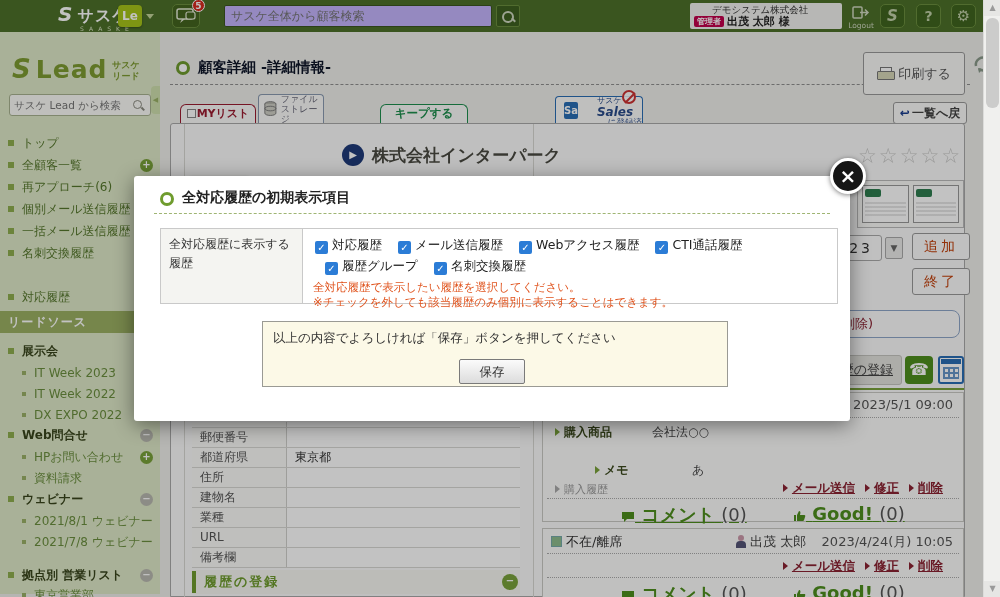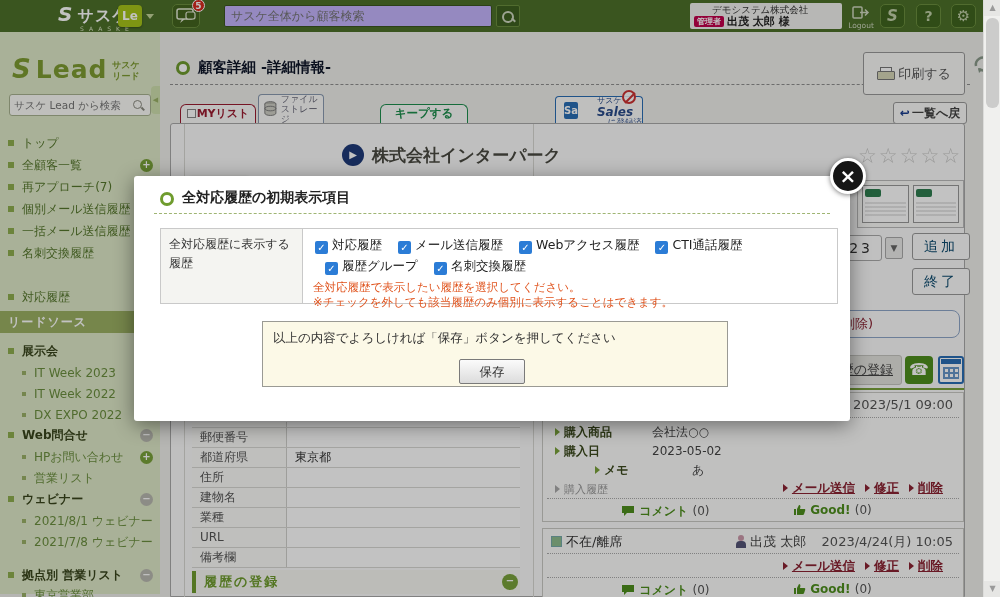--- a/index.html
+++ b/index.html
@@ -90,40 +90,40 @@
 .score .sv{font-size:26px;font-weight:bold;position:absolute;right:8px;bottom:1px;}
 .play{position:absolute;left:182px;top:112px;width:22px;height:22px;background:#1f3a7a;border-radius:50%;color:#fff;font-size:10px;text-align:center;line-height:22px;}
 .company{position:absolute;left:212px;top:112px;font-size:17px;font-weight:bold;color:#4a4a42;}
 .stars{position:absolute;left:698px;top:112px;font-size:21px;color:#c8c8c8;letter-spacing:2px;}
 .cards-panel{position:absolute;left:697px;top:148px;width:107px;height:48px;border:1px solid #bbb;background:#fafaf8;display:flex;gap:4px;padding:4px;}
 .bizcard{flex:1;background:#fff;border:1px solid #999;position:relative;overflow:hidden;}
 .bizcard::before{content:"";position:absolute;left:2px;top:3px;width:16px;height:8px;background:#2e7d4f;border-radius:2px;}
 .bizcard::after{content:"";position:absolute;left:2px;top:14px;right:2px;height:18px;background:repeating-linear-gradient(#fff,#fff 2px,#ccc 3px,#fff 4px);}
 .sel-year{position:absolute;left:640px;top:203px;width:82px;height:26px;background:#fdfdfd;border:1px solid #aaa;border-radius:3px;font-size:14px;color:#333;line-height:24px;text-align:right;padding-right:8px;letter-spacing:3px;}
 .sel-caret{position:absolute;left:725px;top:205px;width:18px;height:22px;background:#ececea;border:1px solid #aaa;border-radius:2px;text-align:center;line-height:20px;font-size:9px;color:#666;}
-.btn-plain{position:absolute;background:#fdfdfd;border:1px solid #999;border-radius:3px;font-size:14px;color:#0c4a6e;text-align:center;}
+.btn-plain{position:absolute;background:#fdfdfd;border:1px solid #999;border-radius:3px;font-size:14px;color:#c2410c;text-align:center;}
 .bulk-box{position:absolute;left:610px;top:278px;width:190px;height:28px;border:1.5px solid #8fa6c8;border-radius:8px;background:#fdfdfd;font-size:13px;color:#8b2332;line-height:25px;padding-left:40px;}
 .reg-box{position:absolute;left:590px;top:323px;width:152px;height:30px;background:#e4e4df;border:1px solid #c5c5c0;border-radius:3px;font-size:13px;color:#444;text-align:right;line-height:28px;padding-right:8px;text-decoration:underline;}
 .phone-btn{position:absolute;left:745px;top:324px;width:28px;height:28px;background:#4e8f1e;border-radius:4px;color:#fff;font-size:16px;text-align:center;line-height:28px;}
 .cal-btn{position:absolute;left:778px;top:324px;width:26px;height:28px;background:#fff;border:2px solid #2a6db5;border-radius:3px;}
 .cal-btn::before{content:"";position:absolute;left:1px;top:1px;right:1px;height:5px;background:#2a6db5;}
 .cal-btn::after{content:"";position:absolute;left:3px;top:9px;right:3px;bottom:3px;background:repeating-linear-gradient(90deg,#2a6db5 0 2px,transparent 2px 5px),repeating-linear-gradient(#2a6db5 0 2px,transparent 2px 5px);opacity:.7;}
 .green-rule{position:absolute;left:530px;top:356px;width:274px;height:2px;background:#7aa23a;}
 
 .entry{position:absolute;left:382px;width:422px;background:#fdfdfc;border:1px solid #c9c9c4;}
 .entry .ts{position:absolute;right:10px;top:4px;font-size:13px;color:#555;}
 .dotline{position:absolute;left:4px;right:4px;border-bottom:1px dotted #aaa;}
 .frow{position:absolute;left:12px;font-size:12px;color:#444;height:18px;line-height:18px;}
 .tri{display:inline-block;width:0;height:0;border-left:5px solid #7aa23a;border-top:4px solid transparent;border-bottom:4px solid transparent;margin-right:4px;}
 .tri.gray{border-left-color:#aaa;}
 .tri.red{border-left-color:#8b2332;}
 .flabel{display:inline-block;width:88px;color:#3c4a1e;font-weight:bold;}
 .links{position:absolute;right:10px;font-size:12.5px;font-weight:bold;color:#8b2332;}
 .links u{margin-right:10px;}
-.cmt{position:absolute;font-size:12px;font-weight:bold;color:#4e8f1e;}
+.cmt{position:absolute;font-size:18px;font-weight:bold;color:#4e8f1e;text-decoration:underline;}
 .cmt .cnt{color:#555;font-weight:normal;}
 .status-sq{display:inline-block;width:11px;height:11px;background:#8fbc8f;border:1px solid #7aa;vertical-align:-1px;margin-right:4px;}
 .avatar{display:inline-block;width:12px;height:13px;position:relative;vertical-align:-2px;margin-right:3px;}
 .avatar::before{content:"";position:absolute;left:3px;top:0;width:6px;height:6px;border-radius:50%;background:#c9a;}
 .avatar::after{content:"";position:absolute;left:1px;top:6px;width:10px;height:7px;border-radius:4px 4px 0 0;background:#557;}
 
 .dtable{position:absolute;left:32px;top:390px;width:328px;}
 .drow{position:relative;width:328px;height:20px;border-bottom:1px solid #d8d8d4;background:#fff;}
 .drow .dl{position:absolute;left:0;top:0;width:95px;height:100%;border-right:1px solid #d0d0cc;font-size:12px;color:#555;line-height:19px;padding-left:8px;background:#fbfbf9;}
 .drow .dv{position:absolute;left:103px;top:0;font-size:12px;color:#333;line-height:19px;}
@@ -212,21 +212,21 @@
       <span class="bu"></span>
       <span class="tx">トップ</span>
     </div>
   <div class="mi" style="top:123px;">
       <span class="bu"></span>
       <span class="tx">全顧客一覧</span>
       <span class="circ plus" style="left:140px;top:4px;">+</span>
     </div>
   <div class="mi" style="top:145px;">
       <span class="bu"></span>
-      <span class="tx">再アプローチ(7)</span>
+      <span class="tx">再アプローチ(6)</span>
     </div>
   <div class="mi" style="top:189px;">
       <span class="bu"></span>
       <span class="tx">一括メール送信履歴</span>
     </div>
   <div class="mi" style="top:167px;">
       <span class="bu"></span>
       <span class="tx">個別メール送信履歴</span>
     </div>
   <div class="mi" style="top:211px;">
@@ -262,21 +262,21 @@
       <span class="tx">Web問合せ</span>
       <span class="circ minus" style="left:140px;top:4px;">−</span>
     </div>
   <div class="mi sub2" style="top:415px;">
       <span class="bu"></span>
       <span class="tx">HPお問い合わせ</span>
       <span class="circ plus" style="left:140px;top:4px;">+</span>
     </div>
   <div class="mi sub2" style="top:436px;">
       <span class="bu"></span>
-      <span class="tx">営業リスト</span>
+      <span class="tx">資料請求</span>
     </div>
 
   <div class="mi bold" style="top:457px;">
       <span class="bu"></span>
       <span class="tx">ウェビナー</span>
       <span class="circ minus" style="left:140px;top:4px;">−</span>
     </div>
   <div class="mi sub2" style="top:479px;">
       <span class="bu"></span>
       <span class="tx">2021/8/1 ウェビナー</span>
@@ -354,21 +354,20 @@
   <div class="bulk-box">(一括削除)</div>
   <div class="reg-box">履歴の登録</div>
   <div class="phone-btn">☎</div>
   <div class="cal-btn"></div>
   <div class="green-rule"></div>
 
   <div class="entry" style="top:360px;height:130px;">
     <div class="ts">2023/5/1 09:00</div>
     <div class="dotline" style="top:24px;"></div>
     <div class="frow" style="top:30px;"><span class="tri"></span><span class="flabel">購入商品</span><span>会社法○○</span></div>
-    <div class="frow" style="top:49px;"><span class="tri"></span><span class="flabel">購入日</span><span>2023-05-02</span></div>
     <div class="frow" style="top:68px;padding-left:40px;"><span class="tri"></span><span class="flabel">メモ</span><span>あ</span></div>
     <div class="frow" style="top:87px;color:#999;"><span class="tri gray"></span><span style="font-size:11px;">購入履歴</span></div>
     <div class="links" style="top:87px;"><span class="tri red"></span><u>メール送信</u><span class="tri red"></span><u>修正</u><span class="tri red"></span><u>削除</u></div>
     <div class="dotline" style="top:105px;"></div>
     <div class="cmt" style="left:78px;top:110px;">
       <svg width="14" height="12" viewBox="0 0 14 12" style="vertical-align:-2px;">
           <path d="M1 1h12v7H6l-3 3V8H1z" fill="#4e8f1e"></path>
         </svg>
       <span>コメント</span> <span class="cnt">(0)</span>
     </div>

